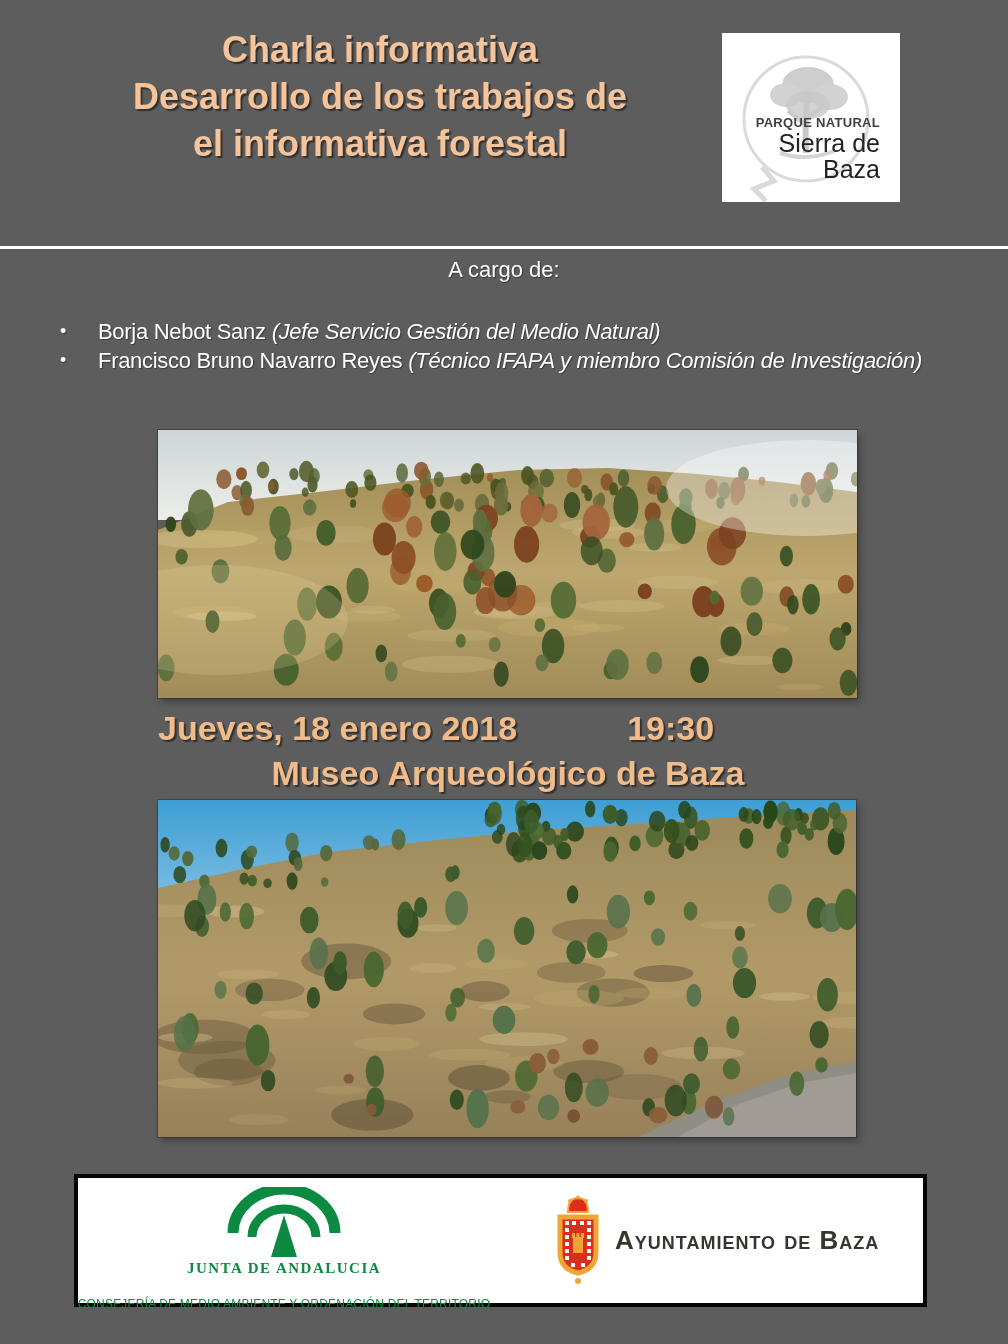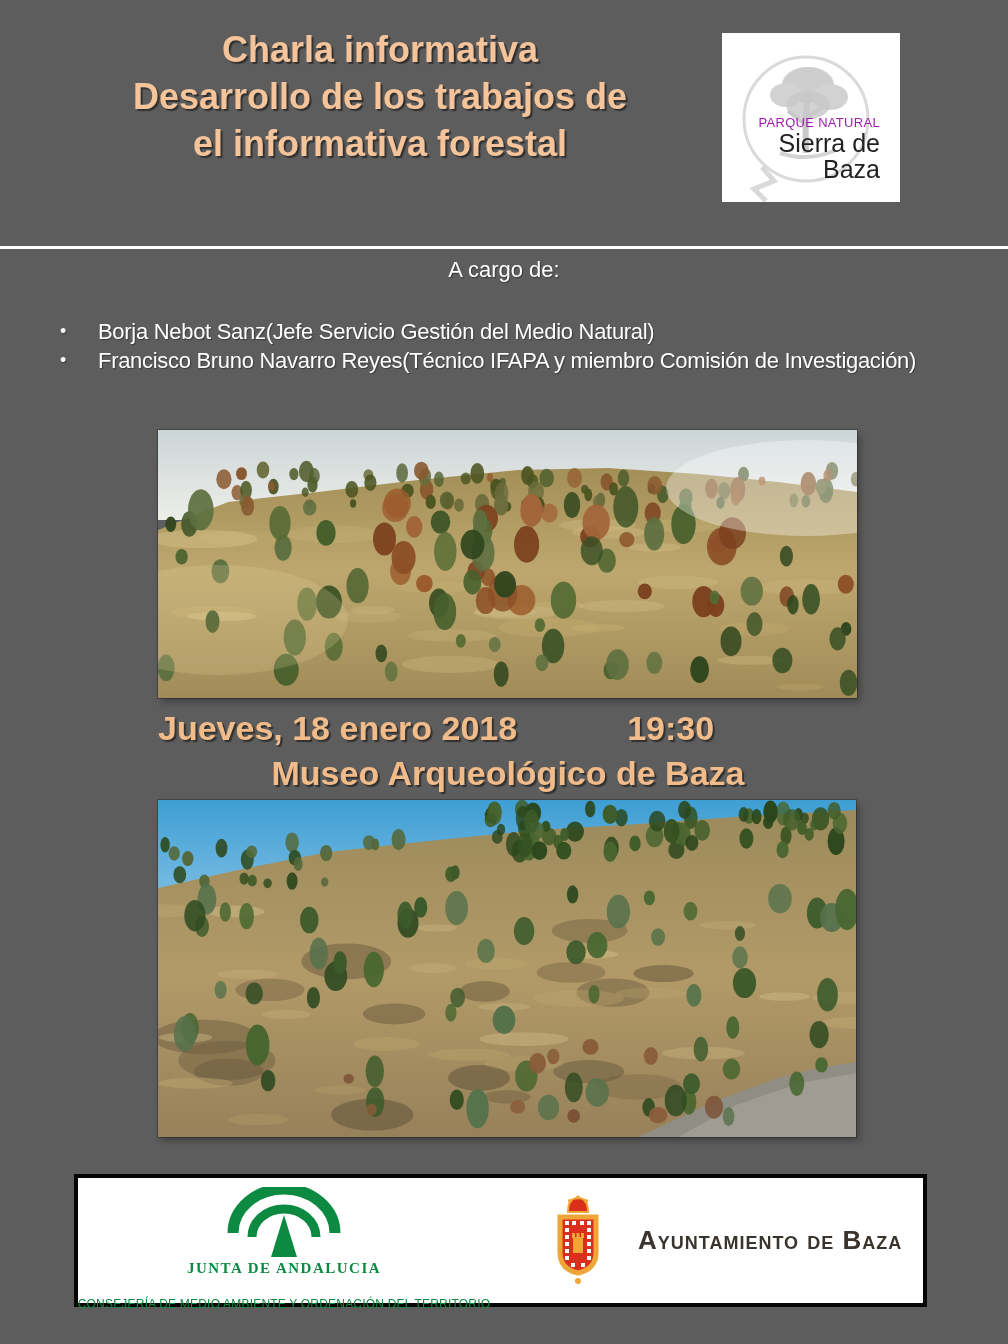--- a/index.html
+++ b/index.html
@@ -17,40 +17,40 @@
     text-shadow:2px 2px 1px rgba(35,35,35,.75);
   }
   .park-logo {
     position:absolute; left:722px; top:33px; width:178px; height:169px;
     background:#ffffff;
   }
   .park-logo svg { position:absolute; left:0; top:0; }
   .park-logo-text {
     position:absolute; right:20px; top:82px; text-align:right; line-height:26px;
   }
-  .park-logo-text .pl-top { font-size:13px; font-weight:normal; color:#a21caf; letter-spacing:.3px; line-height:15px;text-align:right; }
+  .park-logo-text .pl-top { font-size:13px; font-weight:bold; color:#404040; letter-spacing:.3px; line-height:15px;text-align:right; }
   .park-logo-text .pl-mid, .park-logo-text .pl-bot { font-size:25px; color:#222; }
 
   .separator { position:absolute; left:0; top:246px; width:1008px; height:3px; background:#ffffff; }
 
   .acargo {
     position:absolute; left:0; top:257px; width:1008px; text-align:center;
     color:var(--body-text,#fff); font-size:22px;
     text-shadow:1px 1px 1px rgba(35,35,35,.6);
   }
 
   
   .speakers { position:absolute; left:54px; top:317px; width:950px; list-style:none; margin:0; padding:0; }
   .speaker {
     position:relative; padding-left:44px; color:var(--body-text,#fff);
     font-size:22px; line-height:29px; white-space:nowrap; letter-spacing:-.3px;
     text-shadow:1px 1px 1px rgba(35,35,35,.55);
   }
   .speaker::before { content:"•"; position:absolute; left:6px; top:0; font-size:18px; }
-  .speaker .role { }
+  .speaker .role { font-style:italic; margin-left:6px; }
 
   
   .photo { position:absolute; box-shadow:0 0 0 1px rgba(0,0,0,.25), 3px 4px 7px rgba(0,0,0,.3); }
   .photo svg { display:block; }
   .photo-1 { left:158px; top:430px; width:699px; height:268px; }
   .photo-2 { left:158px; top:800px; width:698px; height:337px; }
 
   
   .event {
     position:absolute; left:158px; top:706px; width:700px; text-align:center;
@@ -76,21 +76,21 @@
   .junta-dept {
     margin-top:20px; color:var(--junta-green,#0d8a41);
     font-size:12px; font-weight:normal; letter-spacing:.2px; white-space:nowrap;
   }
   .ayto {
     position:absolute; left:478px; top:0; height:125px;
     display:flex; align-items:center; gap:15px;
   }
   .ayto-name {
     color:var(--footer-text,#3a342e); font-size:26px; font-weight:600;
-    font-variant:small-caps; letter-spacing:1px; white-space:nowrap;margin-left:23px;
+    font-variant:small-caps; letter-spacing:1px; white-space:nowrap;
   }
 </style>
 </head>
 <body>
 
 <div class="page">
 
   <div class="title-block">
     <div>Charla informativa</div>
     <div>Desarrollo de los trabajos de</div>

